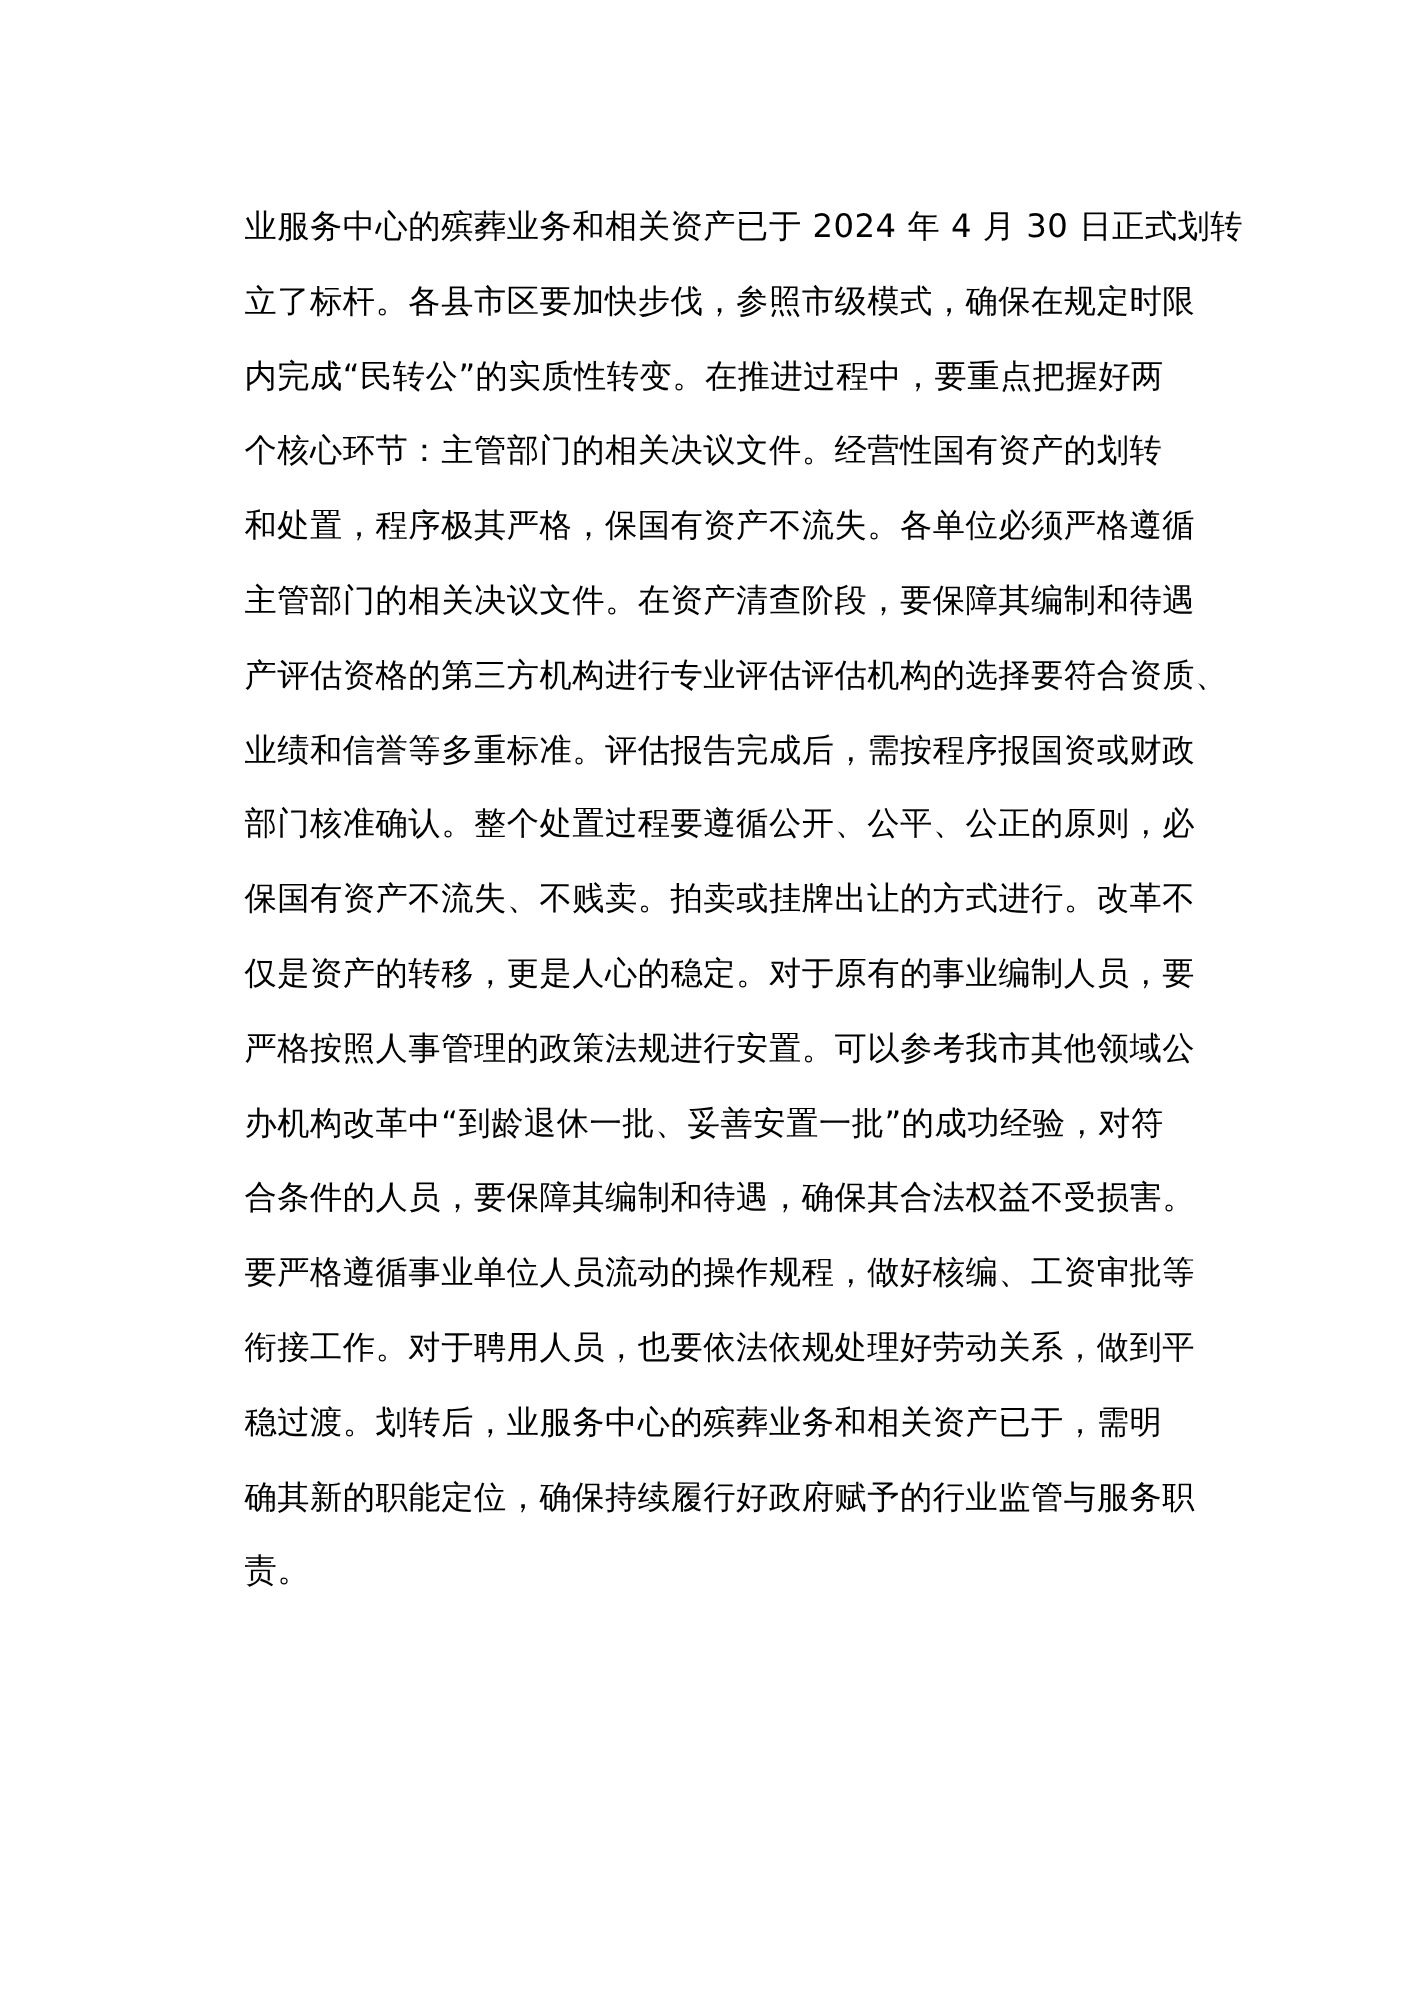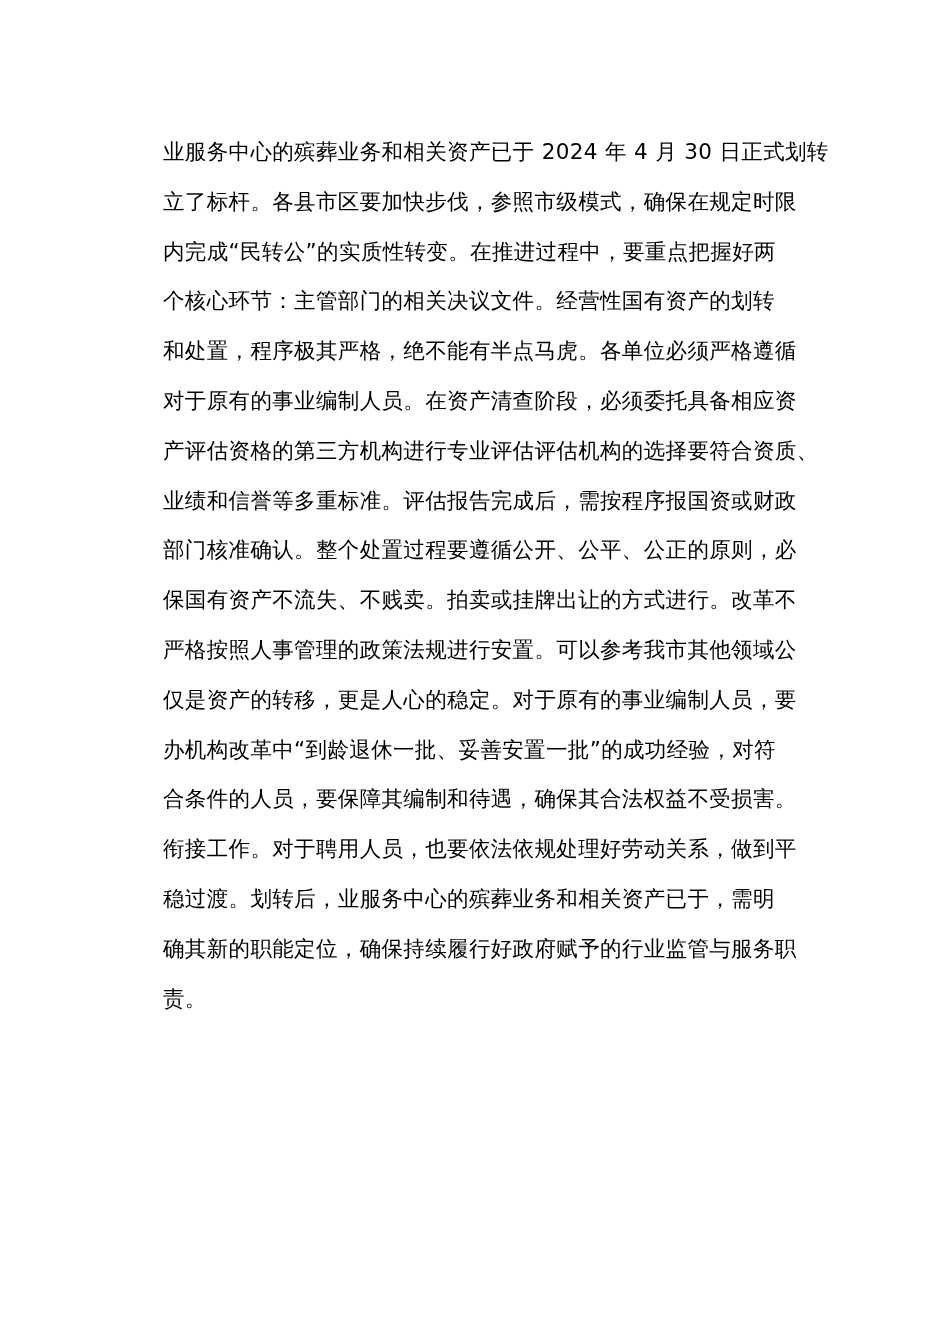--- a/index.html
+++ b/index.html
@@ -41,28 +41,29 @@
   </style>
 </head>
 <body>
 
 <div class="page">
   <div class="body-text">
     <span class="line">业服务中心的殡葬业务和相关资产已于 2024 年 4 月 30 日正式划转</span>
     <span class="line">立了标杆。各县市区要加快步伐，参照市级模式，确保在规定时限</span>
     <span class="line">内完成“民转公”的实质性转变。在推进过程中，要重点把握好两</span>
     <span class="line">个核心环节：主管部门的相关决议文件。经营性国有资产的划转</span>
-    <span class="line">和处置，程序极其严格，绝不能有半点马虎。各单位必须严格遵循</span>
-    <span class="line">对于原有的事业编制人员。在资产清查阶段，必须委托具备相应资</span>
+    <span class="line">和处置，程序极其严格，保国有资产不流失。各单位必须严格遵循</span>
+    <span class="line">主管部门的相关决议文件。在资产清查阶段，要保障其编制和待遇</span>
     <span class="line">产评估资格的第三方机构进行专业评估评估机构的选择要符合资质、</span>
     <span class="line">业绩和信誉等多重标准。评估报告完成后，需按程序报国资或财政</span>
     <span class="line">部门核准确认。整个处置过程要遵循公开、公平、公正的原则，必</span>
     <span class="line">保国有资产不流失、不贱卖。拍卖或挂牌出让的方式进行。改革不</span>
+    <span class="line">仅是资产的转移，更是人心的稳定。对于原有的事业编制人员，要</span>
     <span class="line">严格按照人事管理的政策法规进行安置。可以参考我市其他领域公</span>
-    <span class="line">仅是资产的转移，更是人心的稳定。对于原有的事业编制人员，要</span>
     <span class="line">办机构改革中“到龄退休一批、妥善安置一批”的成功经验，对符</span>
     <span class="line">合条件的人员，要保障其编制和待遇，确保其合法权益不受损害。</span>
+    <span class="line">要严格遵循事业单位人员流动的操作规程，做好核编、工资审批等</span>
     <span class="line">衔接工作。对于聘用人员，也要依法依规处理好劳动关系，做到平</span>
     <span class="line">稳过渡。划转后，业服务中心的殡葬业务和相关资产已于，需明</span>
     <span class="line">确其新的职能定位，确保持续履行好政府赋予的行业监管与服务职</span>
     <span class="line">责。</span>
   </div>
 </div>
 
 </body></html>

